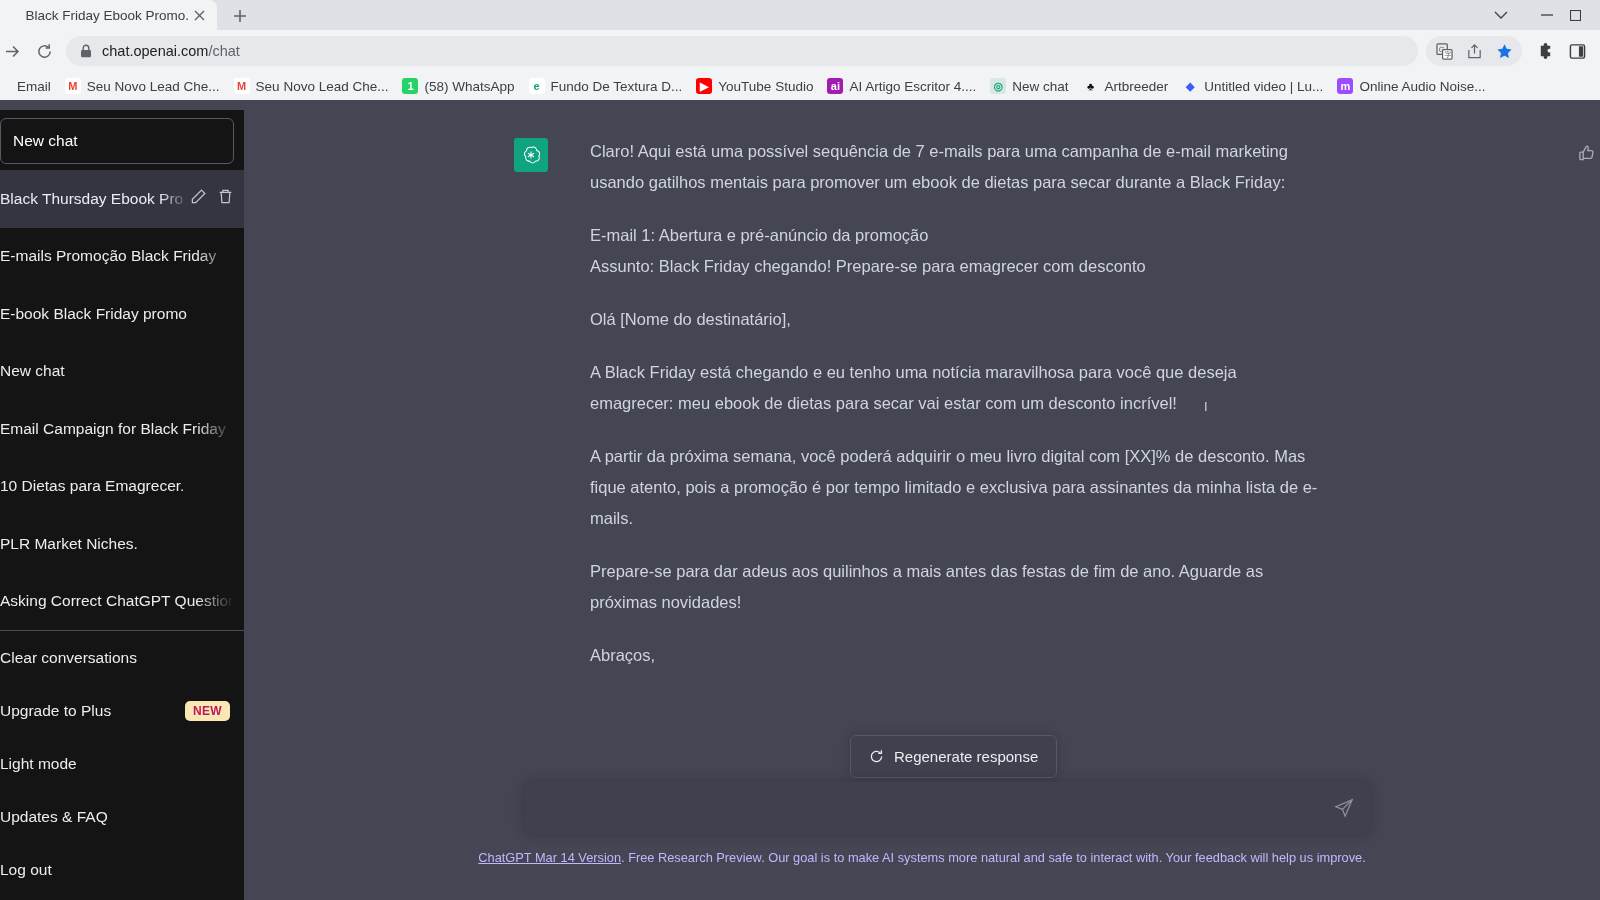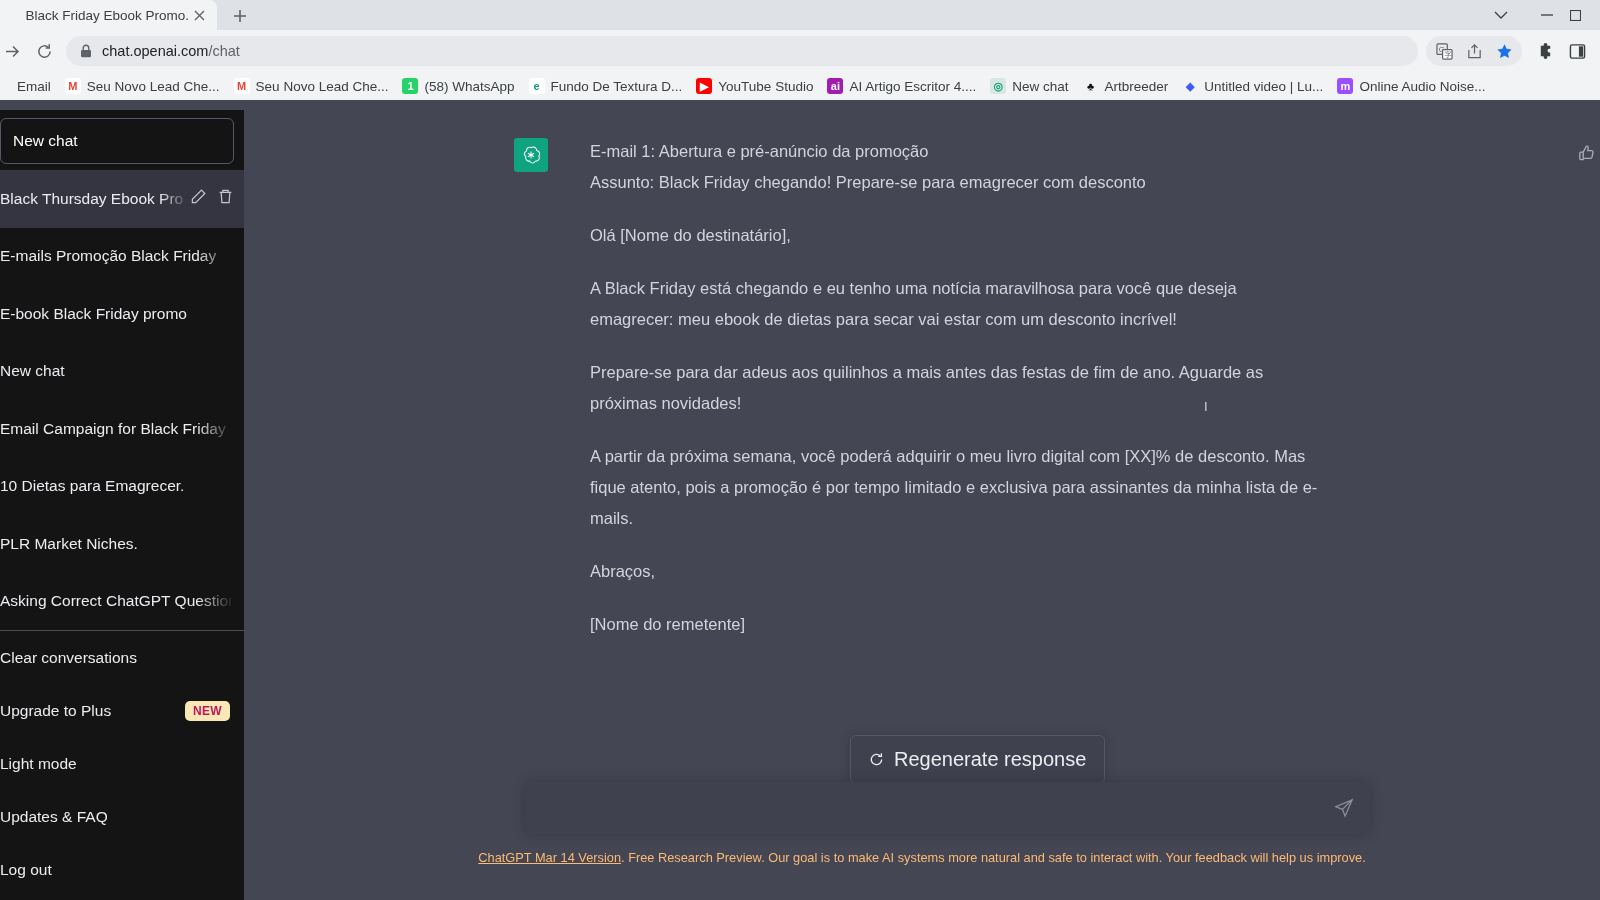--- a/index.html
+++ b/index.html
@@ -174,21 +174,21 @@
     display: flex; gap: 14px; color: #acacbe;
   }
 
   .regen-wrap {
     position: absolute; left: 606px; top: 625px;
   }
   .regen-btn {
     display: flex; align-items: center; gap: 10px;
     background: #40414f; border: 1px solid #565869;
     border-radius: 6px; color: #ececf1;
-    padding: 12px 18px; font-size: 20px;
+    padding: 12px 18px; font-size: 15px;
     box-shadow: 0 0 12px rgba(0,0,0,.18);
   }
 
   .composer {
     position: absolute; left: 281px; top: 672px;
     width: 845px; height: 52px;
     background: #40414f; border-radius: 7px;
     box-shadow: 0 0 14px rgba(0,0,0,.22);
     display: flex; align-items: center;
   }
@@ -200,21 +200,21 @@
   }
   .send-btn {
     width: 40px; height: 40px; margin-right: 6px;
     display: flex; align-items: center; justify-content: center;
     color: #8e8ea0;
   }
 
   .footer {
     position: absolute; left: 0; right: 0; top: 740px;
     text-align: center; font-size: 12.8px;
-    color: #fdba74;
+    color: #c4b5fd;
   }
   .footer .lnk { text-decoration: underline; }
 
   .cursor-i {
     position: absolute; left: 960px; top: 290px;
     color: #cfd2dc; font-size: 13px; line-height: 1;
   }
 </style>
 </head>
 <body>
@@ -424,27 +424,27 @@
     <div class="main">
 
       <div class="msg">
         <div class="avatar">
           <svg width="22" height="22" viewBox="0 0 24 24" fill="none" stroke="#ffffff" stroke-width="1.1">
             <path d="M12 4.2c1.7-1.4 4.2-1.1 5.5.7.5.7.7 1.5.7 2.3 1.8.3 3.2 1.9 3.2 3.8 0 .9-.3 1.7-.8 2.3.8 1.7.2 3.8-1.4 4.8-.7.5-1.6.7-2.4.6-.8 1.6-2.8 2.3-4.5 1.6-.8-.3-1.5-.9-1.9-1.7-1.8.3-3.6-.8-4.1-2.6-.2-.8-.2-1.6.1-2.3-1.5-1-2-3-1.1-4.6.4-.7 1.1-1.3 1.9-1.6-.2-1.8 1-3.5 2.8-3.9.8-.2 1.6 0 2.3.3z"></path>
             <path d="M12 8.2v7.6M8.7 10.1l6.6 3.8M8.7 13.9l6.6-3.8"></path>
           </svg>
         </div>
         <div class="msg-body" id="msgbody">
+            <p>Claro! Aqui está uma possível sequência de 7 e-mails para uma campanha de e-mail marketing usando gatilhos mentais para promover um ebook de dietas para secar durante a Black Friday:</p>
             <p>E-mail 1: Abertura e pré-anúncio da promoção<br>Assunto: Black Friday chegando! Prepare-se para emagrecer com desconto</p>
             <p>Olá [Nome do destinatário],</p>
             <p>A Black Friday está chegando e eu tenho uma notícia maravilhosa para você que deseja emagrecer: meu ebook de dietas para secar vai estar com um desconto incrível!</p>
+            <p>A partir da próxima semana, você poderá adquirir o meu livro digital com [XX]% de desconto. Mas fique atento, pois a promoção é por tempo limitado e exclusiva para assinantes da minha lista de e-mails.</p>
             <p>Prepare-se para dar adeus aos quilinhos a mais antes das festas de fim de ano. Aguarde as próximas novidades!</p>
-            <p>A partir da próxima semana, você poderá adquirir o meu livro digital com [XX]% de desconto. Mas fique atento, pois a promoção é por tempo limitado e exclusiva para assinantes da minha lista de e-mails.</p>
             <p>Abraços,</p>
-            <p>[Nome do remetente]</p>
           </div>
         <div class="feedback">
           <span>
             <svg width="19" height="19" viewBox="0 0 20 20" fill="none" stroke="currentColor" stroke-width="1.4">
                 <path d="M6.5 8.5v8H4a1 1 0 0 1-1-1v-6a1 1 0 0 1 1-1z"></path>
                 <path d="M6.5 8.5l3.2-5.8c.2-.4.7-.6 1.1-.4.7.3 1.1 1 1 1.7l-.5 2.9h3.9c1 0 1.8.9 1.6 1.9l-1 5c-.2.8-.8 1.3-1.6 1.3H6.5"></path>
               </svg>
           </span>
 
         </div>

